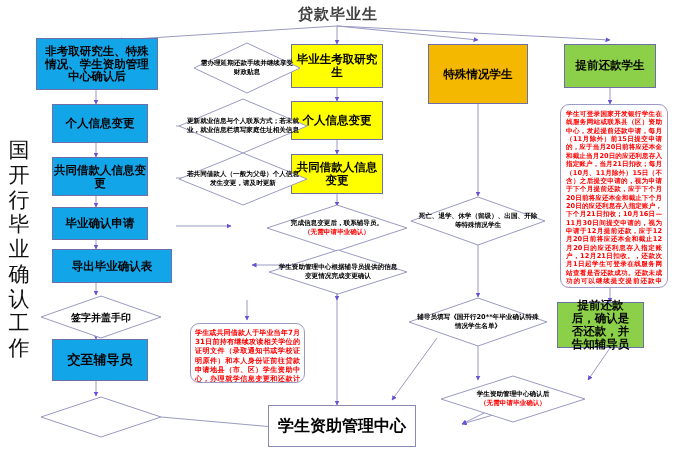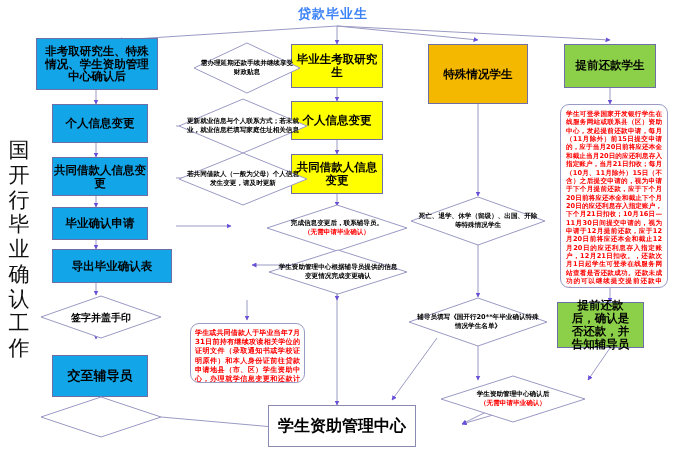--- a/index.html
+++ b/index.html
@@ -5,21 +5,21 @@
   html,body{margin:0;padding:0;background:#ffffff;}
   body{width:675px;height:460px;overflow:hidden;
        font-family:"DejaVu Sans","Liberation Sans",sans-serif;}
   #stage{position:relative;width:675px;height:460px;background:#fff;}
   svg.edges{position:absolute;left:0;top:0;width:675px;height:460px;}
 
   .node{position:absolute;box-sizing:border-box;display:flex;align-items:center;
         justify-content:center;text-align:center;line-height:1.12;}
 
   
-  .title{position:absolute;font-weight:bold;font-size:13px;color:#3b82f6;
+  .title{position:absolute;font-weight:bold;font-size:15px;color:#404040;
          letter-spacing:1px;white-space:nowrap;}
 
   
   .vlabel{position:absolute;font-size:21px;color:#111;text-align:center;
           line-height:1.18;width:30px;}
 
   
   .rect{border:1px solid #6f6fa8;font-weight:bold;}
   .blue{background:#12a5e8;color:#000;font-size:11.5px;}
   .yellow{background:#ffff00;color:#000;font-size:11.5px;}
@@ -105,21 +105,21 @@
 
   <div class="title" style="left:298px;top:5px;">贷款毕业生</div>
 
   <div class="vlabel" style="left:4px;top:138px;">国开行毕业确认工作</div>
 
   <div class="node rect blue" style="left:36px;top:38px;width:122px;height:52px;padding:2px 4px;">非考取研究生、特殊情况、学生资助管理中心确认后</div>
   <div class="node rect blue" style="left:52px;top:104px;width:96px;height:39px;">个人信息变更</div>
   <div class="node rect blue" style="left:52px;top:157px;width:96px;height:39px;">共同借款人信息变更</div>
   <div class="node rect blue" style="left:52px;top:207px;width:96px;height:33px;">毕业确认申请</div>
   <div class="node rect blue" style="left:52px;top:249px;width:120px;height:34px;">导出毕业确认表</div>
-  <div class="node rect blue" style="left:52px;top:339px;width:96px;height:42px;font-size:13px;margin-top:16px;">交至辅导员</div>
+  <div class="node rect blue" style="left:52px;top:339px;width:96px;height:42px;font-size:13px;">交至辅导员</div>
 
   <div class="node rect yellow" style="left:291px;top:44px;width:92px;height:44px;">毕业生考取研究生</div>
   <div class="node rect yellow" style="left:291px;top:101px;width:92px;height:39px;">个人信息变更</div>
   <div class="node rect yellow" style="left:291px;top:154px;width:92px;height:40px;">共同借款人信息变更</div>
 
   <div class="node rect orange" style="left:428px;top:44px;width:100px;height:60px;">特殊情况学生</div>
 
   <div class="node rect green" style="left:564px;top:44px;width:92px;height:44px;">提前还款学生</div>
   <div class="node rect greenbig" style="left:557px;top:302px;width:87px;height:46px;padding:2px 13px;">提前还款后，确认是否还款，并告知辅导员</div>
 

